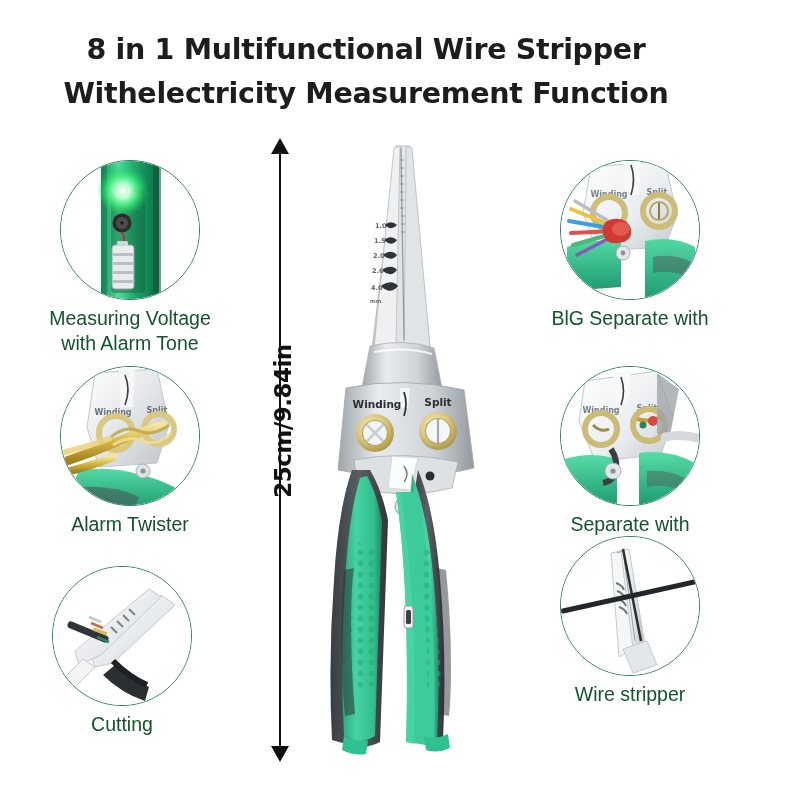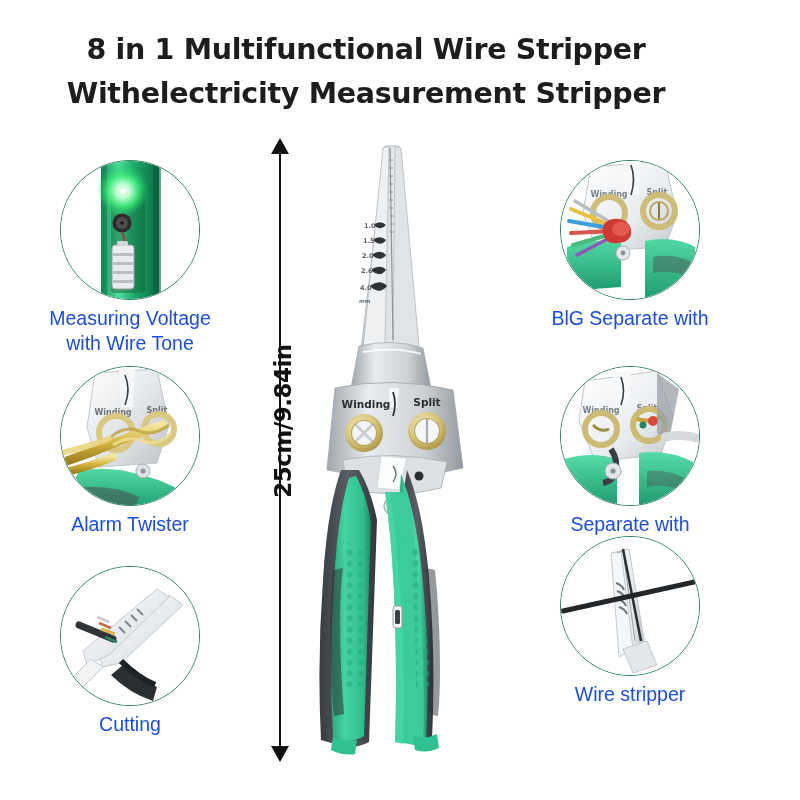--- a/index.html
+++ b/index.html
@@ -47,28 +47,28 @@
     border-radius: 50%;
     border: 1.4px solid #2f7f63;
     overflow: hidden;
     background: #ffffff;
   }
   .feature-label {
     margin-top: 6px;
     text-align: center;
     font-size: 19.5px;
     line-height: 25px;
-    color: #1d4ed8;
+    color: #14532d;
     font-family: "Liberation Sans", sans-serif;
   }
 
   
   .f-volt    { left: 30px;  top: 160px; }
   .f-twist   { left: 30px;  top: 366px; }
-  .f-cut     { left: 30px;  top: 566px; }
+  .f-cut     { left: 22px;  top: 566px; }
   .f-bigsep  { left: 530px; top: 160px; }
   .f-sep     { left: 530px; top: 366px; }
   .f-strip   { left: 530px; top: 536px; }
 
   
   .dim {
     position: absolute;
     left: 268px; top: 140px;
     width: 24px; height: 620px;
   }
@@ -97,33 +97,33 @@
     font-weight: 700;
     font-size: 23px;
     letter-spacing: -0.5px;
     color: #111;
     white-space: nowrap;
   }
 
   
   .product {
     position: absolute;
-    left: 289px; top: 140px;
+    left: 300px; top: 140px;
     width: 210px; height: 620px;
   }
   .product svg { display: block; }
 </style>
 </head>
 <body>
 
 <div id="page">
 
   <div class="title-block">
     <div class="title-line">8 in 1 Multifunctional Wire Stripper</div>
-    <div class="title-line">Withelectricity Measurement Stripper</div>
+    <div class="title-line">Withelectricity Measurement Function</div>
   </div>
 
   <div class="feature f-volt">
     <div class="circle-wrap">
       <div class="circle-ring">
         <svg viewBox="0 0 140 140" width="140" height="140">
           <defs>
             <linearGradient id="gh1" x1="0" y1="0" x2="1" y2="0">
               <stop offset="0" stop-color="#1f8f5f"></stop>
               <stop offset="0.30" stop-color="#4ddc9a"></stop>
@@ -159,21 +159,21 @@
           <rect x="56" y="80" width="11" height="5" rx="1.5" fill="#cfd4d8"></rect>
           <rect x="52" y="92" width="20" height="3" fill="#b9bfc4"></rect>
           <rect x="52" y="101" width="20" height="3" fill="#b9bfc4"></rect>
           <rect x="52" y="110" width="20" height="3" fill="#b9bfc4"></rect>
           <rect x="52" y="119" width="20" height="3" fill="#b9bfc4"></rect>
         </svg>
       </div>
     </div>
     <div class="feature-label">
       <div>Measuring Voltage</div>
-      <div>with Wire Tone</div>
+      <div>with Alarm Tone</div>
     </div>
   </div>
 
   <div class="feature f-twist">
     <div class="circle-wrap">
       <div class="circle-ring">
         <svg viewBox="0 0 140 140" width="140" height="140">
           <defs>
             <linearGradient id="gold1" x1="0" y1="0" x2="0" y2="1">
               <stop offset="0" stop-color="#f3e6a0"></stop>

